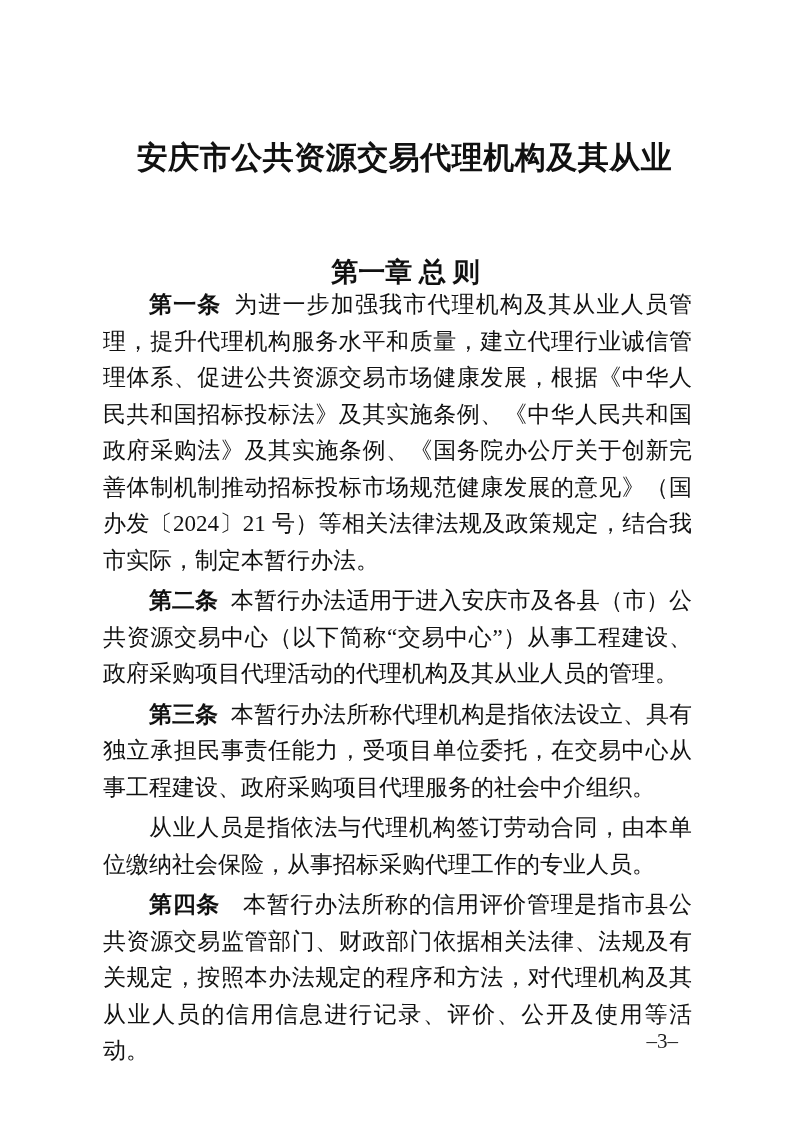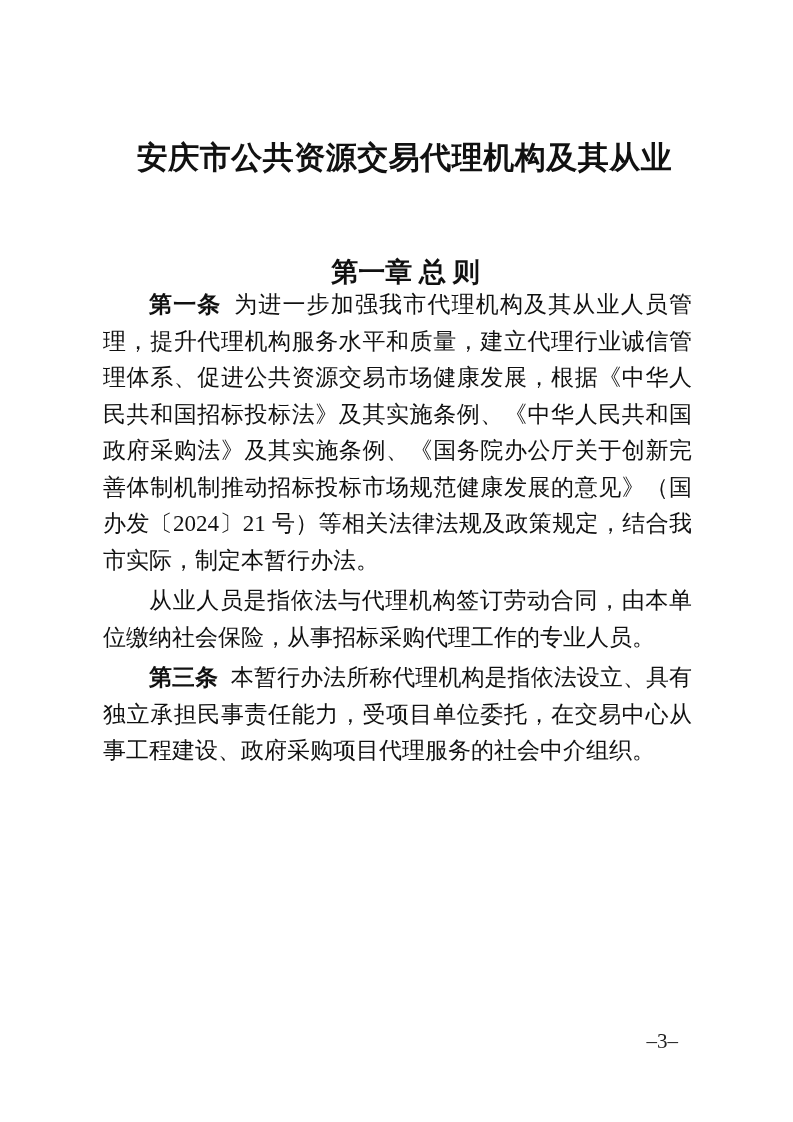--- a/index.html
+++ b/index.html
@@ -84,27 +84,33 @@
   </h1>
 
   <h2 class="chapter-heading">第一章 总 则</h2>
 
   <div class="body-text">
 
     <p>
       <b class="article-label">第一条</b><span>为进一步加强我市代理机构及其从业人员管理，提升代理机构服务水平和质量，建立代理行业诚信管理体系、促进公共资源交易市场健康发展，根据《中华人民共和国招标投标法》及其实施条例、《中华人民共和国政府采购法》及其实施条例、《国务院办公厅关于创新完善体制机制推动招标投标市场规范健康发展的意见》（国办发〔2024〕21 号）等相关法律法规及政策规定，结合我市实际，制定本暂行办法。</span>
     </p>
 
+    <p>
+      <b class="article-label">第二条</b><span>本暂行办法适用于进入安庆市及各县（市）公共资源交易中心（以下简称“交易中心”）从事工程建设、政府采购项目代理活动的代理机构及其从业人员的管理。</span>
+    </p>
+
+    <p>
+      <b class="article-label">第三条</b><span>本暂行办法所称代理机构是指依法设立、具有独立承担民事责任能力，受项目单位委托，在交易中心从事工程建设、政府采购项目代理服务的社会中介组织。</span>
+    </p>
 
     <p>
       <span>从业人员是指依法与代理机构签订劳动合同，由本单位缴纳社会保险，从事招标采购代理工作的专业人员。</span>
     </p>
 
     <p>
-      <b class="article-label">第三条</b><span>本暂行办法所称代理机构是指依法设立、具有独立承担民事责任能力，受项目单位委托，在交易中心从事工程建设、政府采购项目代理服务的社会中介组织。</span>
+      <b class="article-label wide-gap">第四条</b><span>本暂行办法所称的信用评价管理是指市县公共资源交易监管部门、财政部门依据相关法律、法规及有关规定，按照本办法规定的程序和方法，对代理机构及其从业人员的信用信息进行记录、评价、公开及使用等活动。</span>
     </p>
-
 
   </div>
 
   <div class="page-number">–3–</div>
 
 </div>
 
 </body></html>

